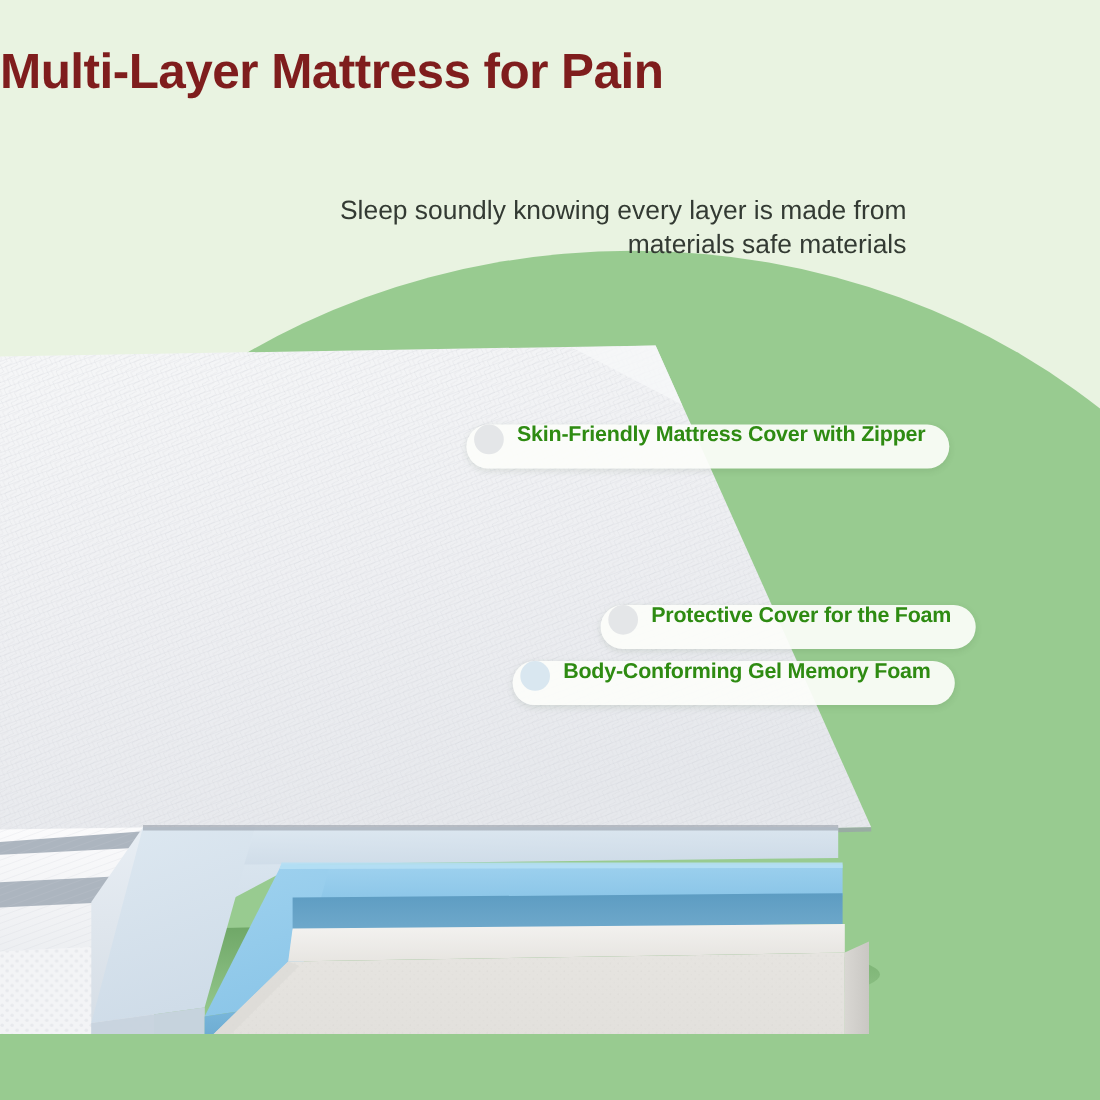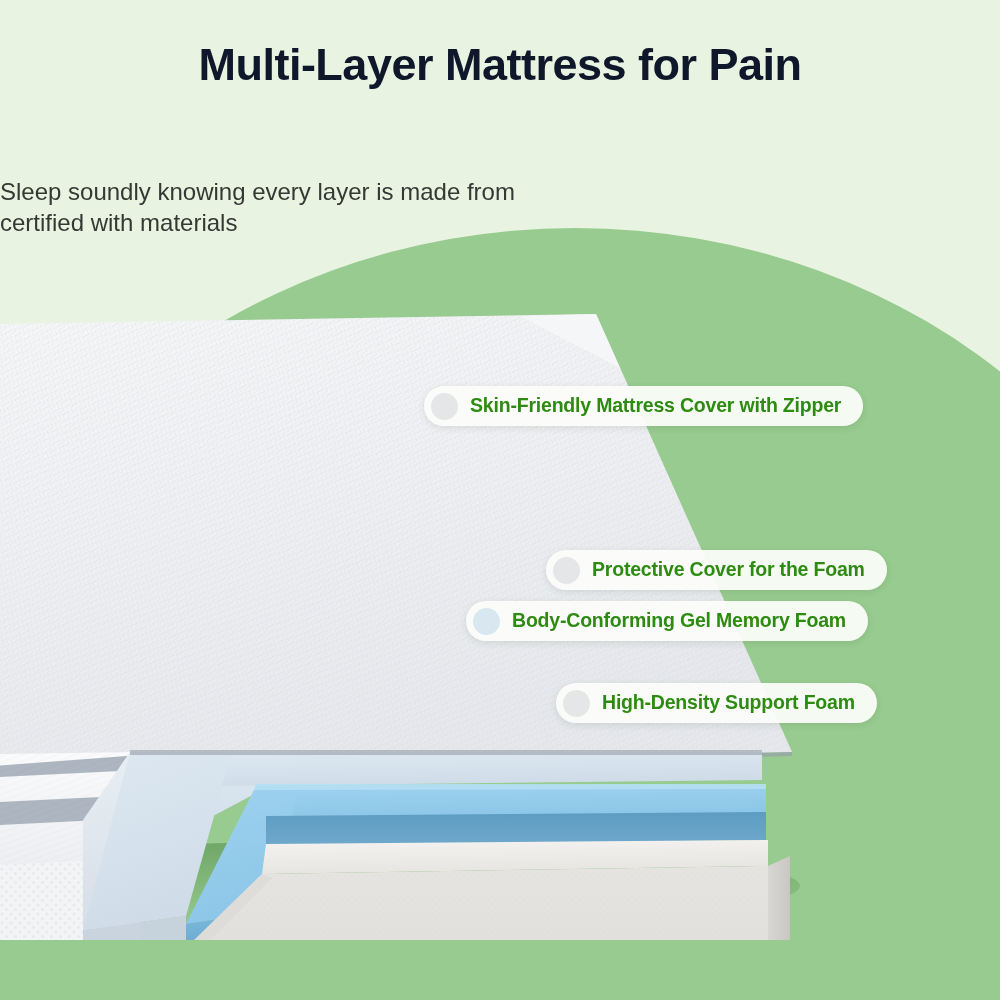--- a/index.html
+++ b/index.html
@@ -37,33 +37,33 @@
     width: 1000px;
     height: 140px;
     background: #98cb90;
   }
 
   
   .headline {
     position: absolute;
     left: 0; top: 38px;
     width: 1000px;
-    text-align: center;
-    color: #0f172a;
+    text-align: left;
+    color: #7f1d1d;
     font-size: 45px;
     font-weight: 700;
     line-height: 1.22;
     letter-spacing: -0.5px;
     z-index: 40;
   }
   .subline {
     position: absolute;
     left: 0; top: 176px;
     width: 824px;
-    text-align: left;
+    text-align: right;
     color: #333a33;
     font-size: 24px;
     font-weight: 400;
     line-height: 1.3;
     z-index: 40;
   }
 
   
   #mattress {
     position: absolute;
@@ -71,21 +71,21 @@
     width: 1000px;
     height: 640px;
     z-index: 20;
   }
   #mattress svg { display: block; }
 
   
   .pill {
     position: absolute;
     display: flex;
-    align-items: center;
+    align-items: flex-start;
     height: 40px;
     border-radius: 22px;
     background: rgba(252,253,250,0.93);
     box-shadow: 0 2px 7px rgba(40,70,30,0.12);
     padding-left: 7px;
     padding-right: 22px;
     z-index: 60;
     white-space: nowrap;
   }
   .pill .dot {
@@ -279,37 +279,33 @@
       </g>
     </svg>
   </div>
 
   <div class="headline">
     <div>Multi-Layer Mattress for Pain</div>
   </div>
 
   <div class="subline">
     <div>Sleep soundly knowing every layer is made from</div>
-    <div>certified with materials</div>
+    <div>materials safe materials</div>
   </div>
 
   <div class="pill" id="pill-0">
     <span class="dot"></span>
     <span class="lbl">Skin-Friendly Mattress Cover with Zipper</span>
   </div>
 
   <div class="pill" id="pill-1">
     <span class="dot"></span>
     <span class="lbl">Protective Cover for the Foam</span>
   </div>
 
   <div class="pill" id="pill-2">
     <span class="dot"></span>
     <span class="lbl">Body-Conforming Gel Memory Foam</span>
   </div>
 
-  <div class="pill" id="pill-3">
-    <span class="dot"></span>
-    <span class="lbl">High-Density Support Foam</span>
-  </div>
 
 
 </div>
 
 </body></html>

